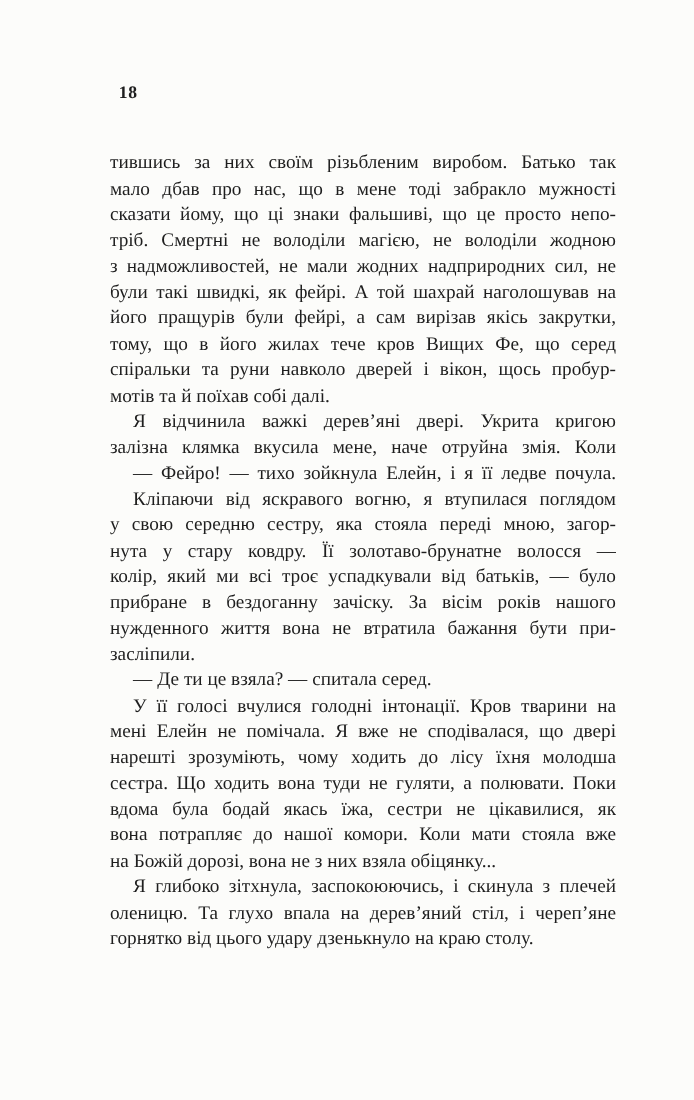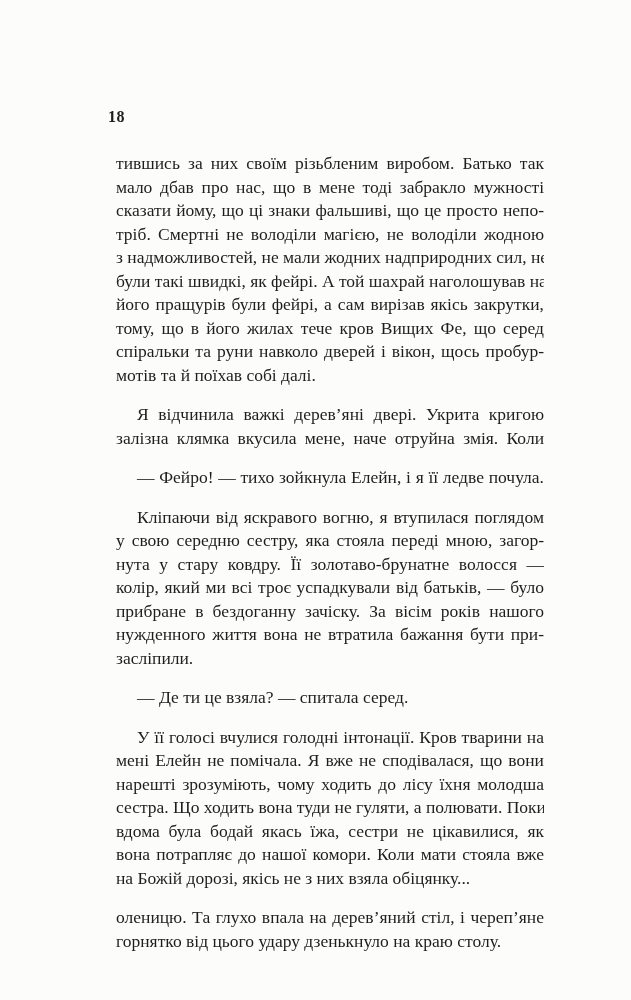--- a/index.html
+++ b/index.html
@@ -14,37 +14,37 @@
     overflow: hidden;
     font-family: "Liberation Serif", serif;
   }
   .page {
     position: absolute;
     inset: 0;
   }
   .folio {
     position: absolute;
     left: 108px;
-    top: 108px;
+    top: 76px;
     font-size: 16px;
     font-weight: bold;
     color: #1e1e1e;
     letter-spacing: 0.5px;
   }
   .text-block {
     position: absolute;
     left: 100px;
     top: 136px;
     width: 460px;
     color: #1e1e1e;
     font-size: 17.5px;
     overflow: hidden;
   }
   .paragraph {
-    margin: 16px;
+    margin: 0;
     padding: 0;
   }
   .line {
     line-height: 23.5px;
     height: 23.5px;
     white-space: nowrap;
     text-align: justify;
     text-align-last: justify;
     overflow: hidden;
   }
@@ -87,25 +87,26 @@
         <div class="line">колір, який ми всі троє успадкували від батьків, — було</div>
         <div class="line">прибране в бездоганну зачіску. За вісім років нашого</div>
         <div class="line">нужденного життя вона не втратила бажання бути при-</div>
         <div class="line last">засліпили.</div>
       </div>
       <div class="paragraph">
         <div class="line last indent">— Де ти це взяла? — спитала серед.</div>
       </div>
       <div class="paragraph">
         <div class="line indent">У її голосі вчулися голодні інтонації. Кров тварини на</div>
-        <div class="line">мені Елейн не помічала. Я вже не сподівалася, що вони</div>
+        <div class="line">мені Елейн не помічала. Я вже не сподівалася, що двері</div>
         <div class="line">нарешті зрозуміють, чому ходить до лісу їхня молодша</div>
         <div class="line">сестра. Що ходить вона туди не гуляти, а полювати. Поки</div>
         <div class="line">вдома була бодай якась їжа, сестри не цікавилися, як</div>
         <div class="line">вона потрапляє до нашої комори. Коли мати стояла вже</div>
-        <div class="line last">на Божій дорозі, якісь не з них взяла обіцянку...</div>
+        <div class="line last">на Божій дорозі, вона не з них взяла обіцянку...</div>
       </div>
       <div class="paragraph">
+        <div class="line indent">Я глибоко зітхнула, заспокоюючись, і скинула з плечей</div>
         <div class="line">оленицю. Та глухо впала на дерев’яний стіл, і череп’яне</div>
         <div class="line last">горнятко від цього удару дзенькнуло на краю столу.</div>
       </div>
     </div>
 </div>
 
 </body></html>

